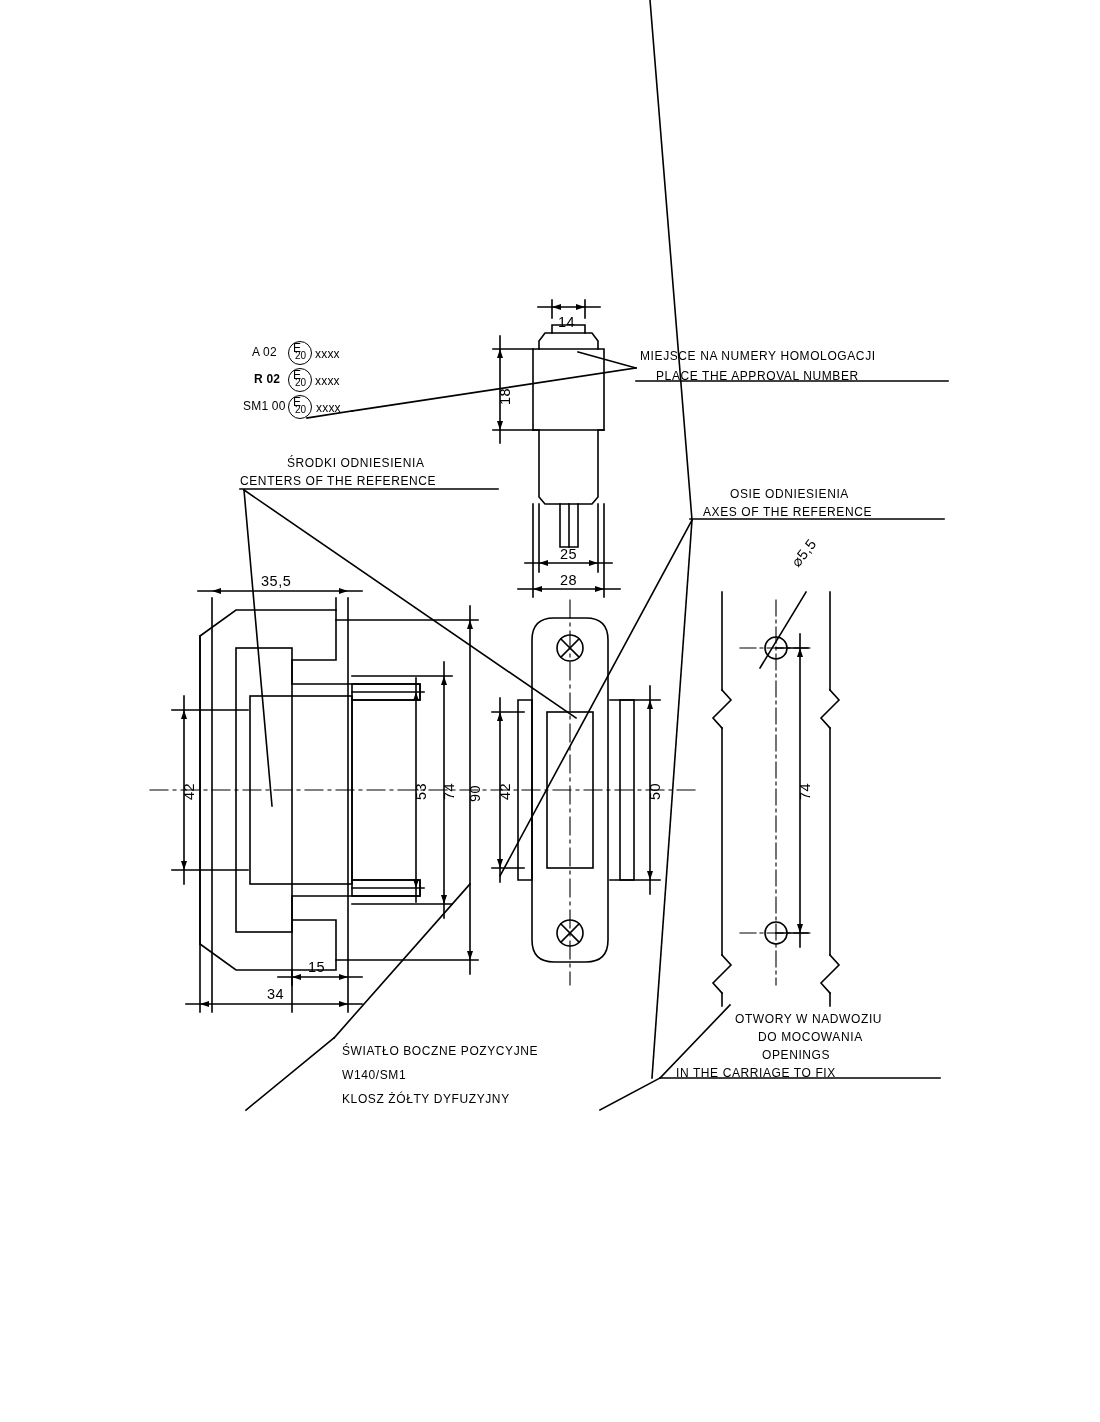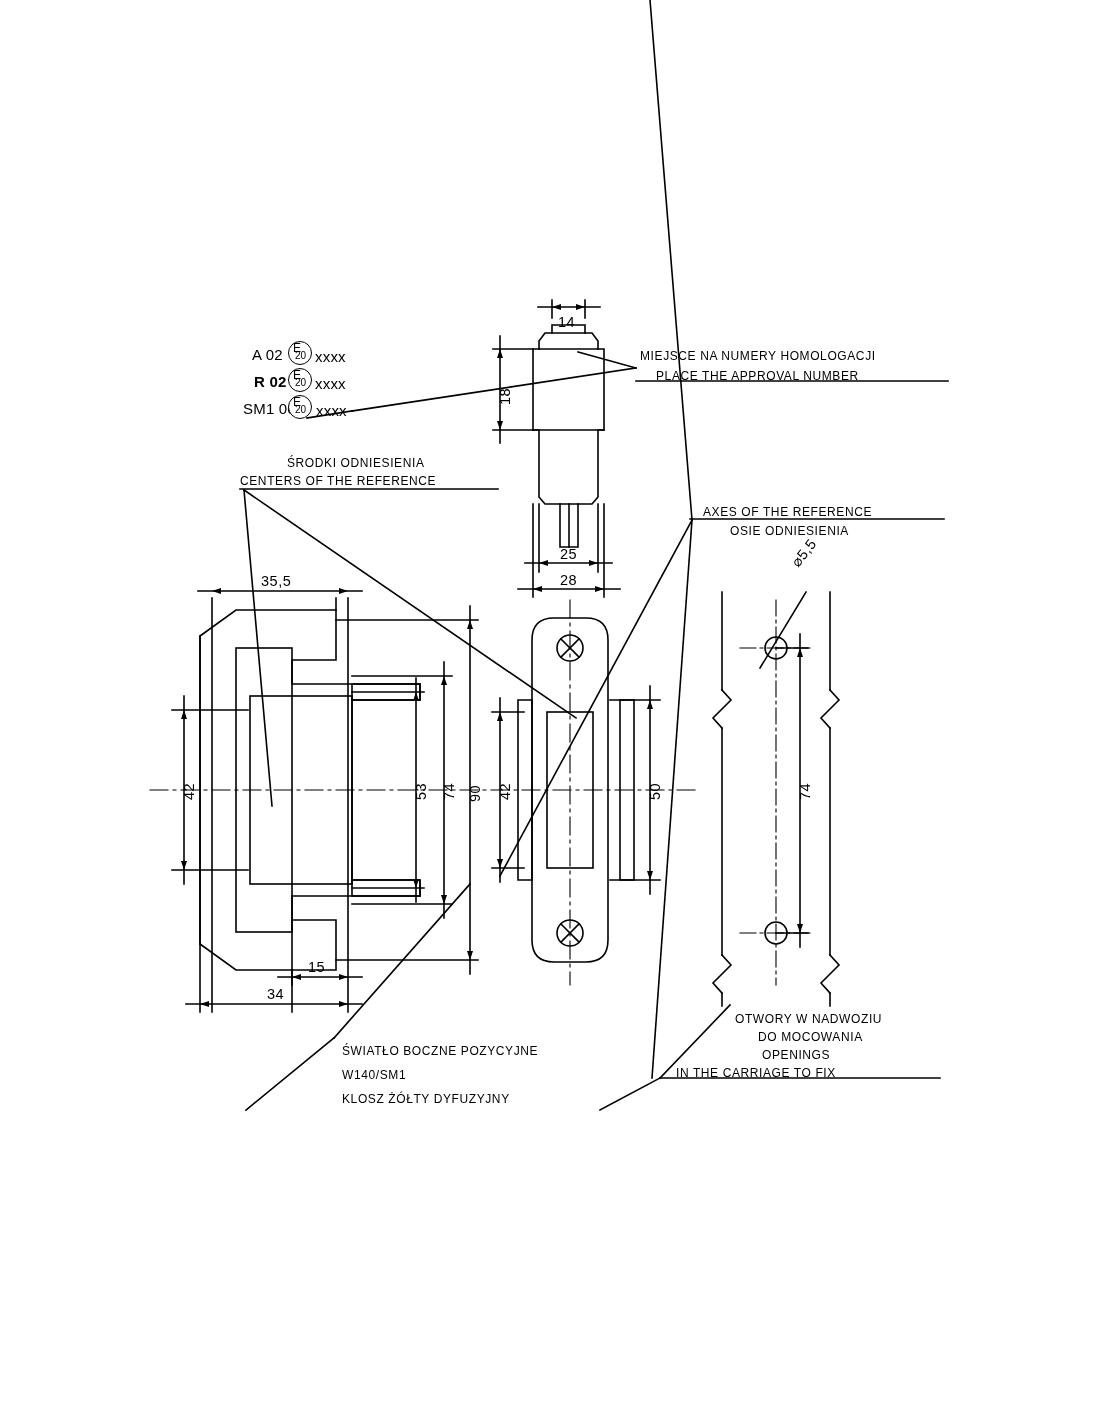--- a/index.html
+++ b/index.html
@@ -38,21 +38,21 @@
     font-size: 14.5px;
     letter-spacing: 0.5px;
     color: #000;
     white-space: pre;
   }
   .vert {
     transform: rotate(-90deg);
     transform-origin: left top;
   }
   .tiny {
-    font-size: 15px;
+    font-size: 12px;
     letter-spacing: 0.2px;
   }
   .ecircle {
     position: absolute;
     width: 22px;
     height: 22px;
     border: 1.4px solid #000;
     border-radius: 50%;
     background: #fff;
   }
@@ -269,21 +269,21 @@
     </span>
     <span class="lbl tiny" style="left:316px; top:401px;">xxxx</span>
   </div>
 
   <div class="lbl" style="left:640px; top:349px;">MIEJSCE NA NUMERY HOMOLOGACJI</div>
   <div class="lbl" style="left:656px; top:369px;">PLACE THE APPROVAL NUMBER</div>
 
   <div class="lbl" style="left:275px; top:456px;margin-left:12px;">ŚRODKI ODNIESIENIA</div>
   <div class="lbl" style="left:240px; top:474px;">CENTERS OF THE REFERENCE</div>
 
-  <div class="lbl" style="left:730px; top:487px;margin-top:37px;">OSIE ODNIESIENIA</div>
+  <div class="lbl" style="left:730px; top:487px;">OSIE ODNIESIENIA</div>
   <div class="lbl" style="left:697px; top:505px;margin-left:6px;">AXES OF THE REFERENCE</div>
 
   <div class="lbl" style="left:735px; top:1012px;text-align:right;">OTWORY W NADWOZIU</div>
   <div class="lbl" style="left:758px; top:1030px;">DO MOCOWANIA</div>
   <div class="lbl" style="left:762px; top:1048px;">OPENINGS</div>
   <div class="lbl" style="left:676px; top:1066px;">IN THE CARRIAGE TO FIX</div>
 
   <div class="lbl" style="left:342px; top:1044px;">ŚWIATŁO BOCZNE POZYCYJNE</div>
   <div class="lbl" style="left:342px; top:1068px;text-align:center;">W140/SM1</div>
   <div class="lbl" style="left:342px; top:1092px;">KLOSZ ŻÓŁTY DYFUZYJNY</div>

